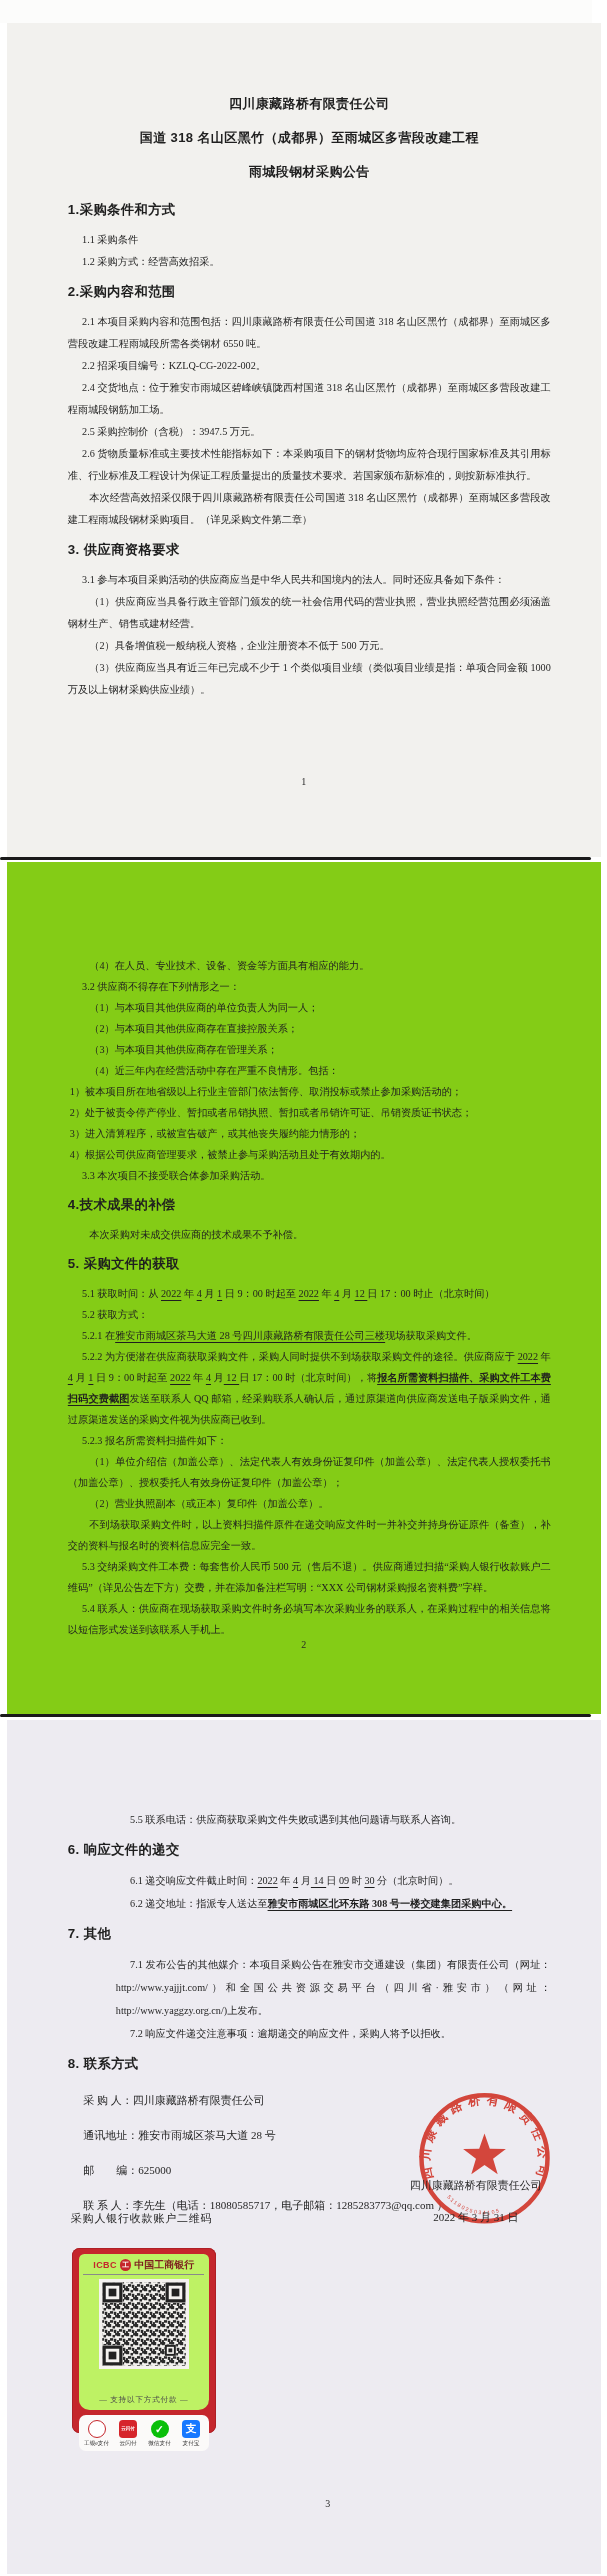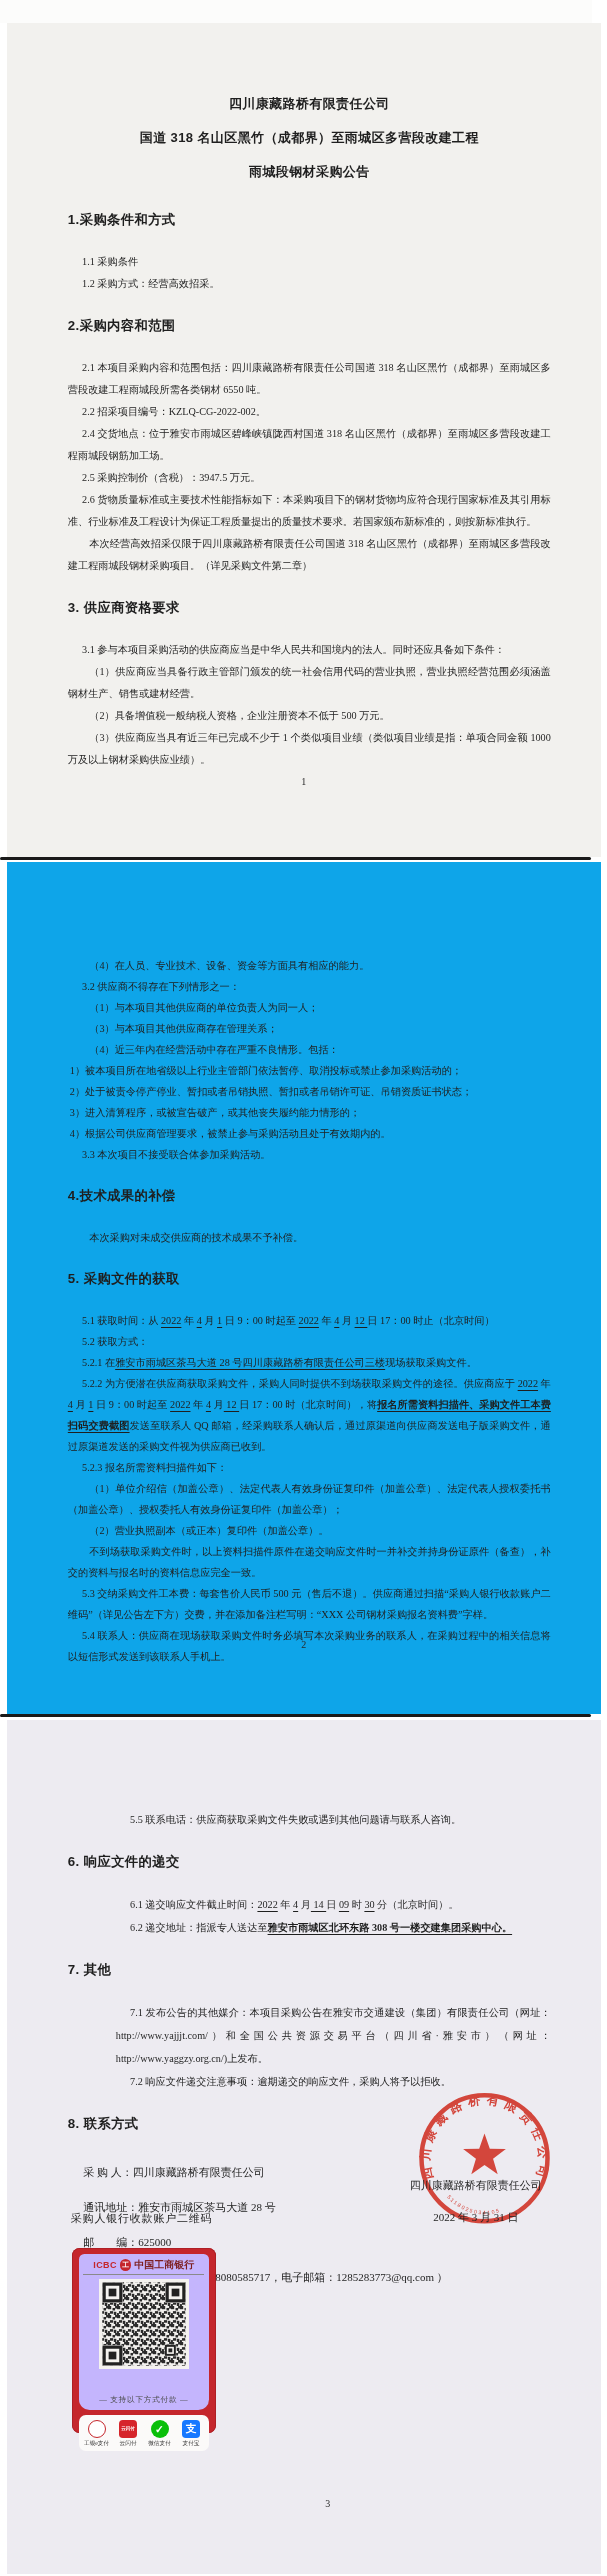--- a/index.html
+++ b/index.html
@@ -1,26 +1,26 @@
 <!DOCTYPE html>
 <html style="font-size:12px"><head>
 <meta charset="utf-8">
 <style>
   html,body { margin:0; padding:0; background:#ffffff; }
   .canvas { width:592px; position:relative; font-family:"Liberation Serif","DejaVu Serif",serif; color:#1f1f1f; }
   .gap-top { height:23px; background:#fcfcfb; }
   .page { position:relative; margin-left:6.8px; width:594px; box-sizing:border-box; }
   .page1 { background:#f2f1ee; height:834px; padding:64px 50px 0 61px; }
-  .page2 { background:#0ea5e9; height:852px; padding:93px 50px 0 61px; }
+  .page2 { background:#84cc16; height:852px; padding:93px 50px 0 61px; }
   .page3 { background:#edebf1; height:854px; padding:88px 50px 0 61px; }
   .sep  { height:3px; background:#1a1a1a; margin:0 1.5px 2.3px 0; border-radius:1.5px; }
   .doc-title { text-align:center; font-family:"Liberation Sans","DejaVu Sans",sans-serif;
                font-weight:bold; font-size:13px; line-height:34px; letter-spacing:0.4px; margin-bottom:7.6px; }
   h2.sec { font-family:"Liberation Sans","DejaVu Sans",sans-serif; font-size:13.3px; font-weight:bold;
-           margin:18px 0; line-height:26px; letter-spacing:0.4px; }
+           margin:6px 0; line-height:26px; letter-spacing:0.4px; }
   p.b { margin:0; font-size:10.2px; line-height:22px; text-align:justify; }
   .page2 p.b { line-height:21px; }
   .page3 p.b { line-height:23px;margin-left:48px; }
   .i0 { text-indent:0.2em; }
   .i1 { text-indent:1.4em; }
   .i2 { text-indent:2.1em; }
   .u  { text-decoration:underline; text-underline-offset:3px; }
   .bu { font-weight:bold; text-decoration:underline; text-underline-offset:3px; }
   .pagenum { position:absolute; left:0; right:0; text-align:center; font-size:10px; color:#2a2a2a; }
   .page1 .pagenum { bottom:70px; }
@@ -34,21 +34,21 @@
   .st-serial  { font-size:7px; fill:#d23a2f; letter-spacing:2.2px; font-family:"Liberation Sans","DejaVu Sans",sans-serif; }
   .signer { position:absolute; top:455px; left:355px; width:228px; text-align:center; font-size:11px; }
   .signer .s1 { line-height:21px; margin:0; }
   .signer .s2 { line-height:21px; margin:11px 0 0 0; }
 
   
   .qr-label { position:absolute; top:491px; left:64px; font-size:11px; letter-spacing:0.8px; }
   .qr-card  { position:absolute; top:528px; left:65px; width:144px; height:185px; background:#c5262c;
               border-radius:7.6px; padding:6.8px 6.8px 5.3px; box-sizing:border-box;
               box-shadow:0 0 0 0.8px #a81e24 inset; }
-  .card-inner { background:#c4b5fd; border-radius:5.3px 5.3px 10.6px 10.6px; padding:3.8px 4.6px 2.3px; }
+  .card-inner { background:#bef264; border-radius:5.3px 5.3px 10.6px 10.6px; padding:3.8px 4.6px 2.3px; }
   .card-head  { display:flex; align-items:center; justify-content:center; gap:3px;
                 border-bottom:1.1px solid #8a8a8a; padding-bottom:2.3px; }
   .icbc-en  { color:#c5262c; font-weight:bold; font-family:"Liberation Sans","DejaVu Sans",sans-serif;
               font-size:9px; letter-spacing:0.4px; }
   .icbc-disc{ width:11.4px; height:11.4px; border-radius:50%; background:#c5262c; color:#fff; font-size:6.8px;
               display:flex; align-items:center; justify-content:center; font-weight:bold; }
   .icbc-cn  { color:#7d1f1f; font-weight:bold; font-size:10px; }
   .qr-svg   { display:block; margin:3.8px auto 0; }
   .card-hint{ text-align:center; font-size:7.6px; color:#4c4c4c; letter-spacing:0.8px; padding:0.8px 0 3px;margin-top:25px; }
   .card-pays{ background:#fbfaf9; border-radius:6.8px; margin-top:4.6px; padding:5.3px 2.3px 3px;
@@ -90,20 +90,21 @@
     <p class="b i2">（2）具备增值税一般纳税人资格，企业注册资本不低于 500 万元。</p>
     <p class="b i2">（3）供应商应当具有近三年已完成不少于 1 个类似项目业绩（类似项目业绩是指：单项合同金额 1000 万及以上钢材采购供应业绩）。</p>
     <div class="pagenum">1</div>
   </section>
   <div class="sep"></div>
 
   <section class="page page2">
     <p class="b i2">（4）在人员、专业技术、设备、资金等方面具有相应的能力。</p>
     <p class="b i1">3.2 供应商不得存在下列情形之一：</p>
     <p class="b i2">（1）与本项目其他供应商的单位负责人为同一人；</p>
+    <p class="b i2">（2）与本项目其他供应商存在直接控股关系；</p>
     <p class="b i2">（3）与本项目其他供应商存在管理关系；</p>
     <p class="b i2">（4）近三年内在经营活动中存在严重不良情形。包括：</p>
     <p class="b i0">1）被本项目所在地省级以上行业主管部门依法暂停、取消投标或禁止参加采购活动的；</p>
     <p class="b i0">2）处于被责令停产停业、暂扣或者吊销执照、暂扣或者吊销许可证、吊销资质证书状态；</p>
     <p class="b i0">3）进入清算程序，或被宣告破产，或其他丧失履约能力情形的；</p>
     <p class="b i0">4）根据公司供应商管理要求，被禁止参与采购活动且处于有效期内的。</p>
     <p class="b i1">3.3 本次项目不接受联合体参加采购活动。</p>
     <h2 class="sec">4.技术成果的补偿</h2>
     <p class="b i2">本次采购对未成交供应商的技术成果不予补偿。</p>
     <h2 class="sec">5. 采购文件的获取</h2>

